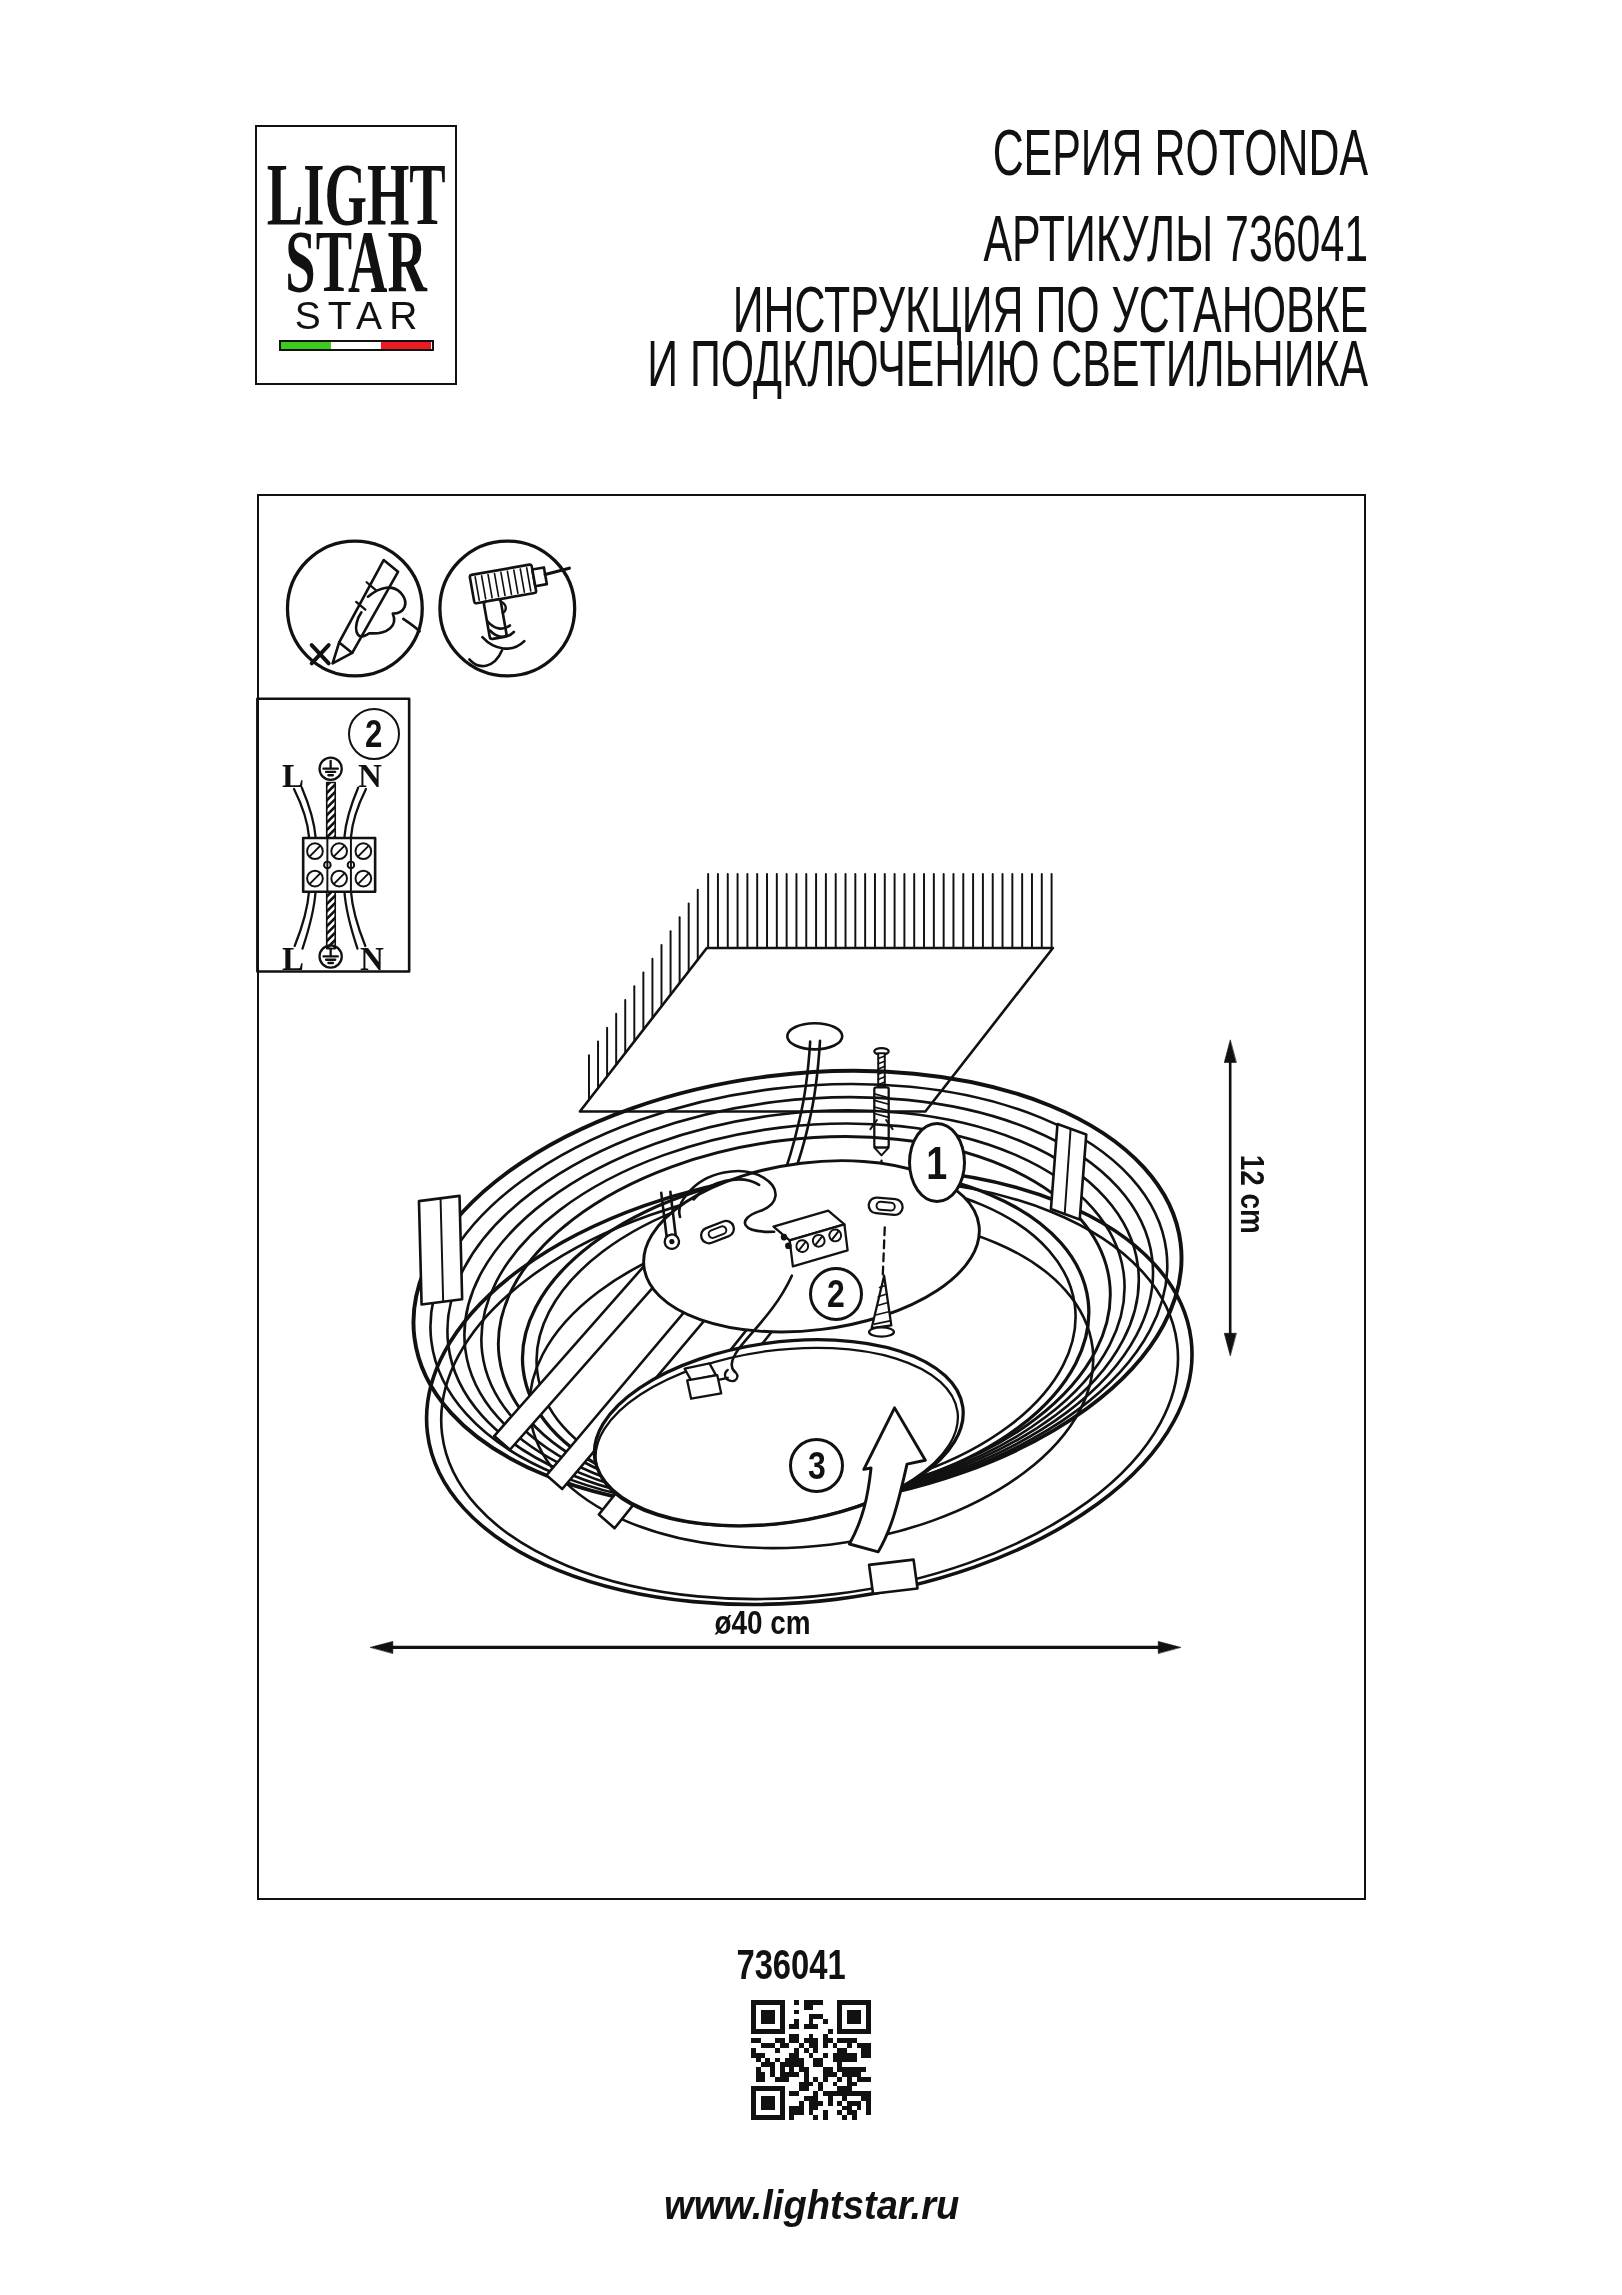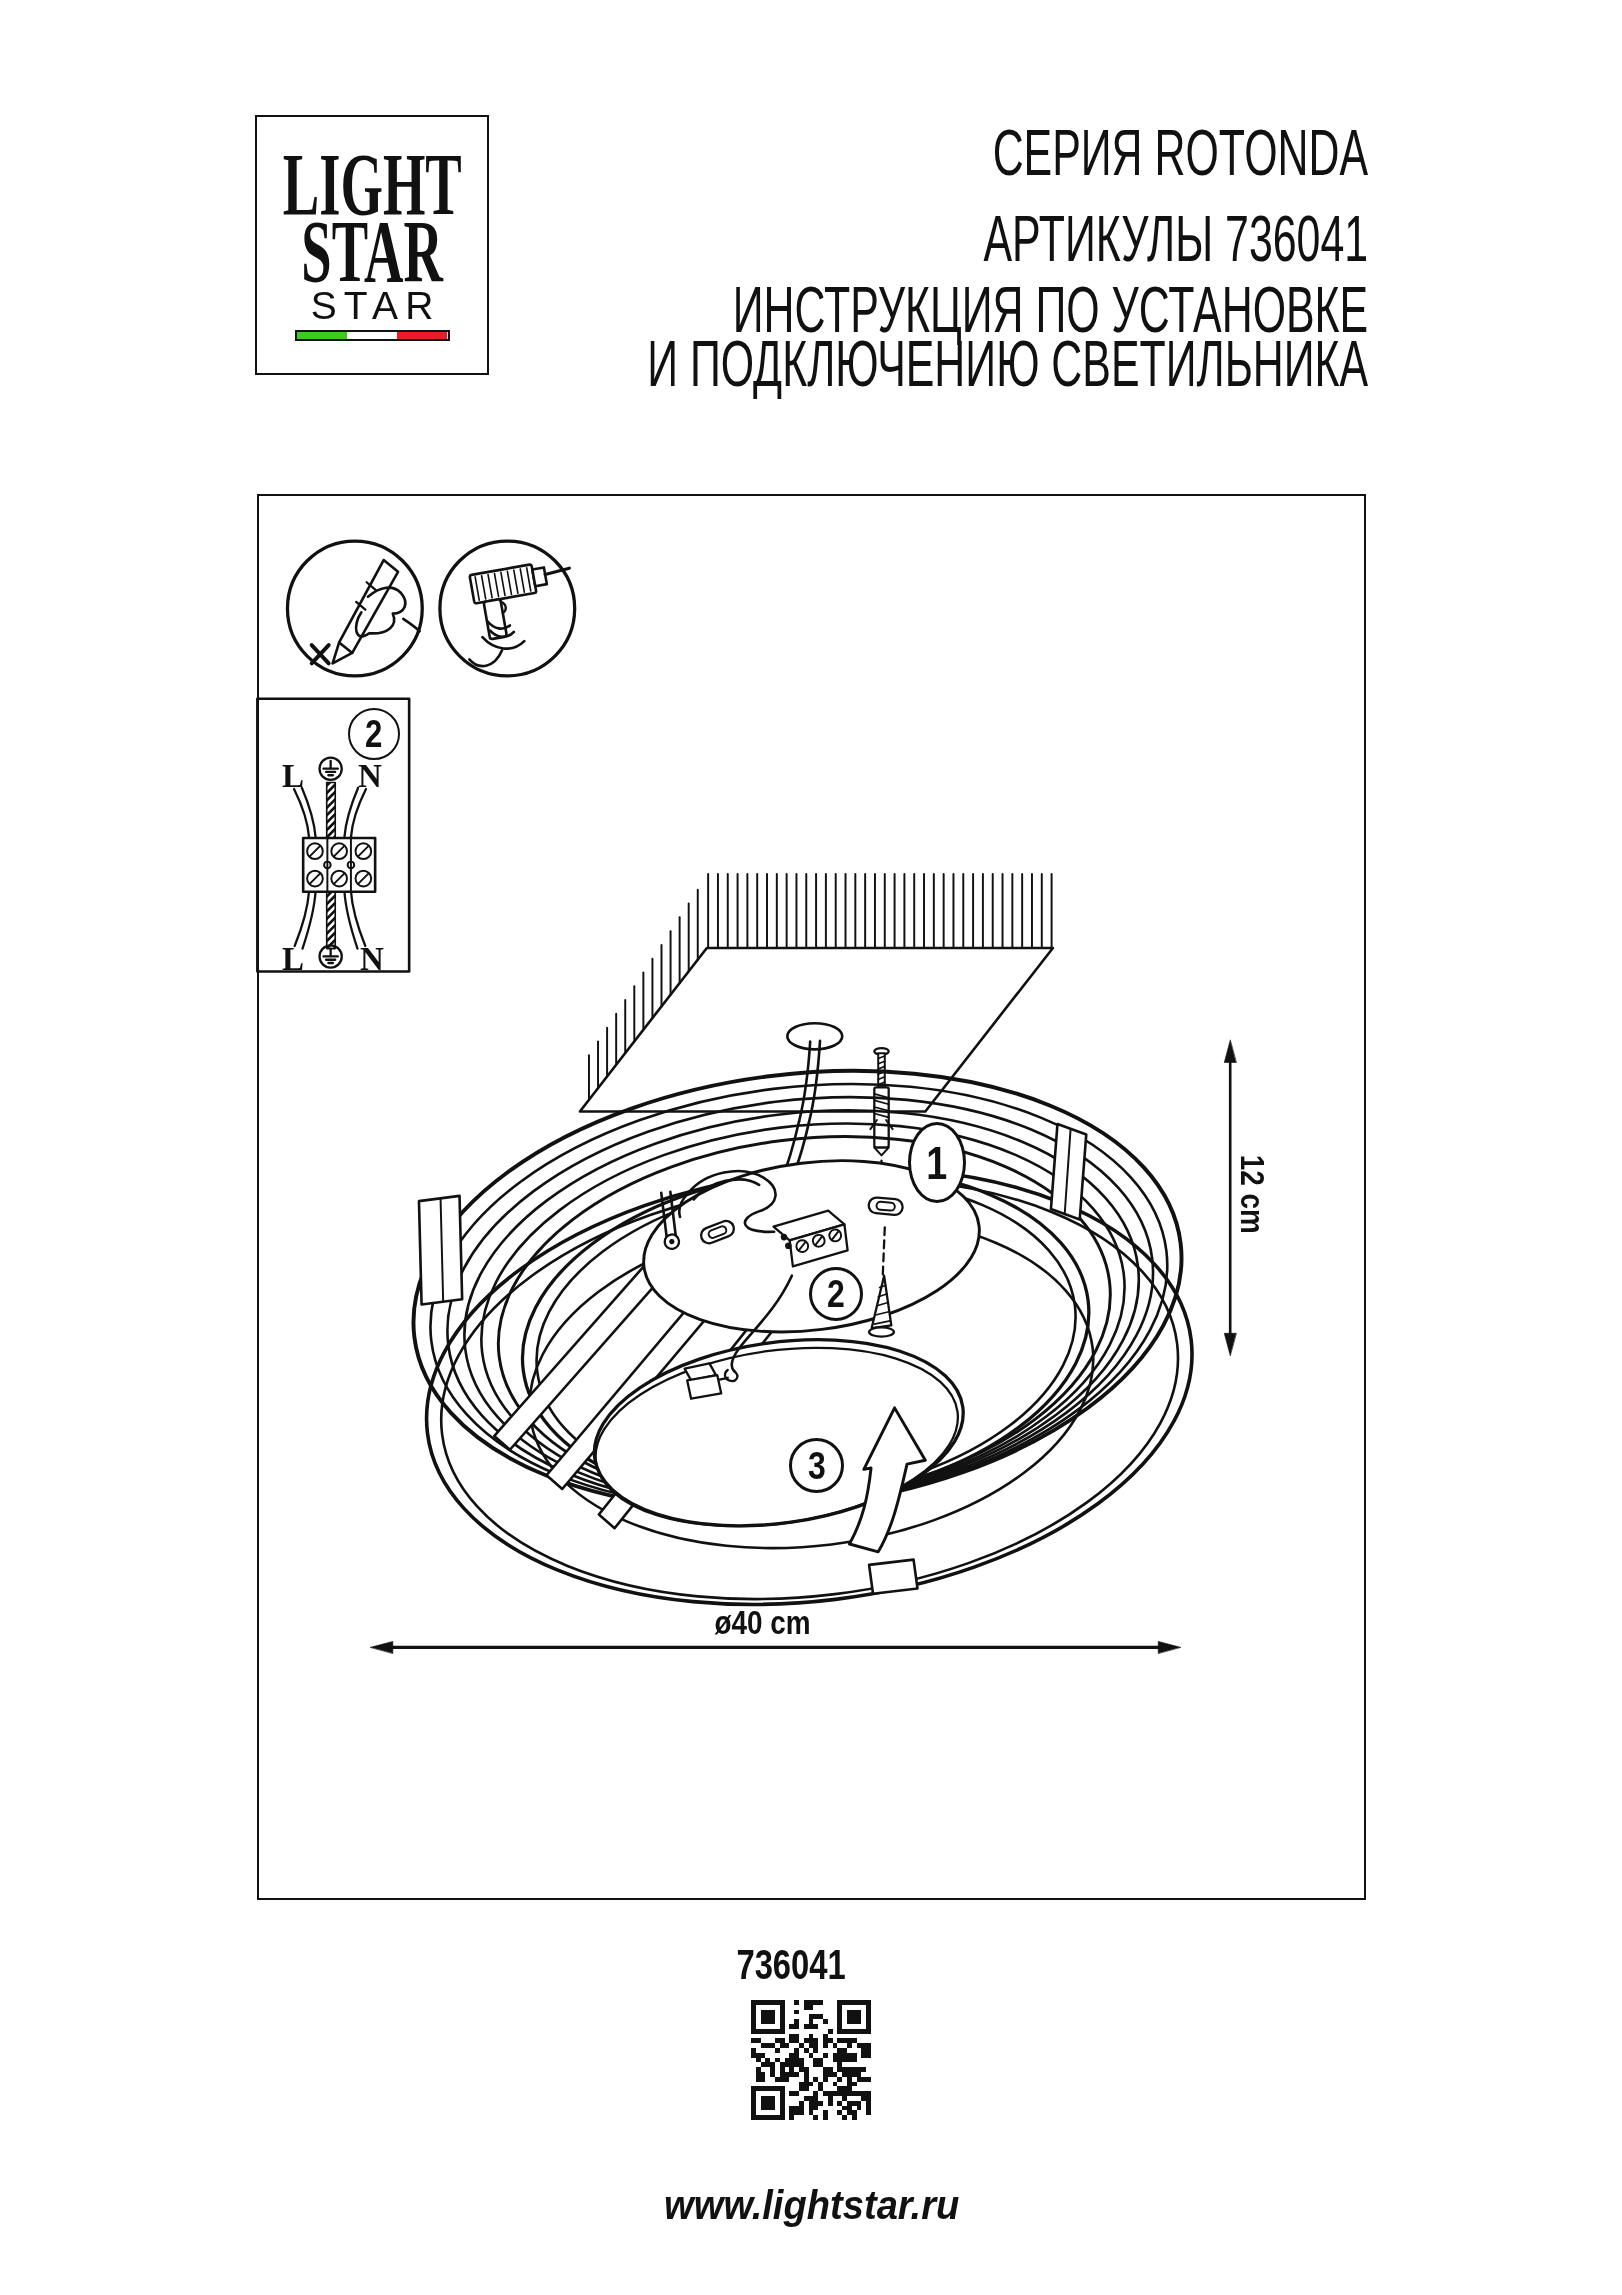--- a/index.html
+++ b/index.html
@@ -1,19 +1,19 @@
 <!DOCTYPE html>
 <html style="font-size:10.5px"><head>
 <meta charset="utf-8">
 <style>
   html,body{margin:0;padding:0;background:#ffffff;}
   body{width:1623px;height:2295px;position:relative;font-family:"Liberation Sans",sans-serif;color:#111;}
   .abs{position:absolute;}
   
-  .logo-box{left:255px;top:115px;width:234px;height:260px;border:2.6px solid #111;box-sizing:border-box;
+  .logo-box{left:255px;top:125px;width:202px;height:260px;border:2.6px solid #111;box-sizing:border-box;
             display:flex;flex-direction:column;align-items:center;justify-content:flex-start;}
   .logo-word{font-family:"Liberation Serif",serif;font-weight:bold;font-size:88px;line-height:67px;
              transform:scaleX(0.62);transform-origin:center;white-space:nowrap;}
   .logo-word.first{margin-top:34px;}
   .logo-group{font-size:39px;font-weight:normal;letter-spacing:7.2px;line-height:39px;margin-top:1.3px;
               margin-left:7.2px;white-space:nowrap;}
   .flag{margin-top:5.2px;width:155px;height:11px;border:2px solid #111;box-sizing:border-box;display:flex;}
   .flag>div{flex:1;height:100%;}
   
   .hdr{right:255px;text-align:right;font-weight:normal;white-space:nowrap;}

